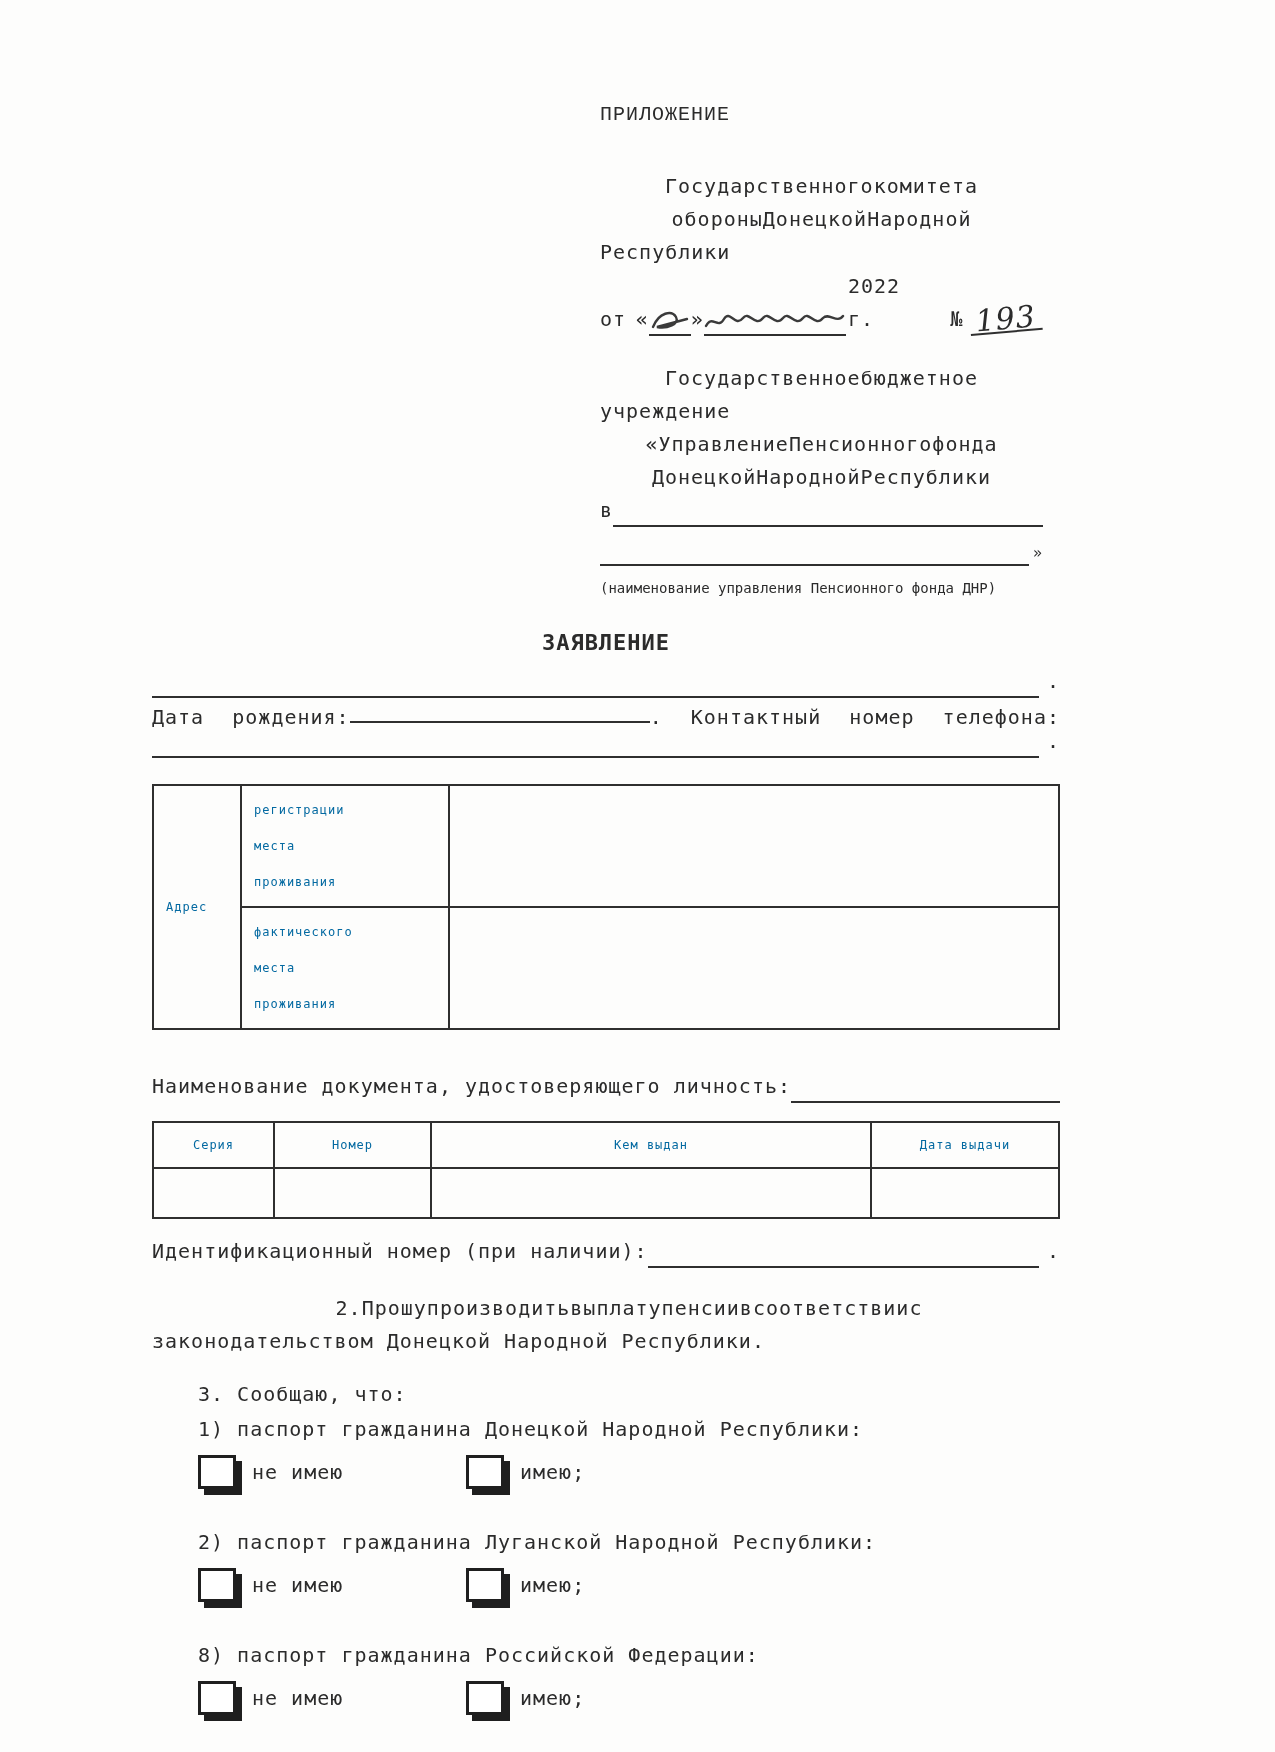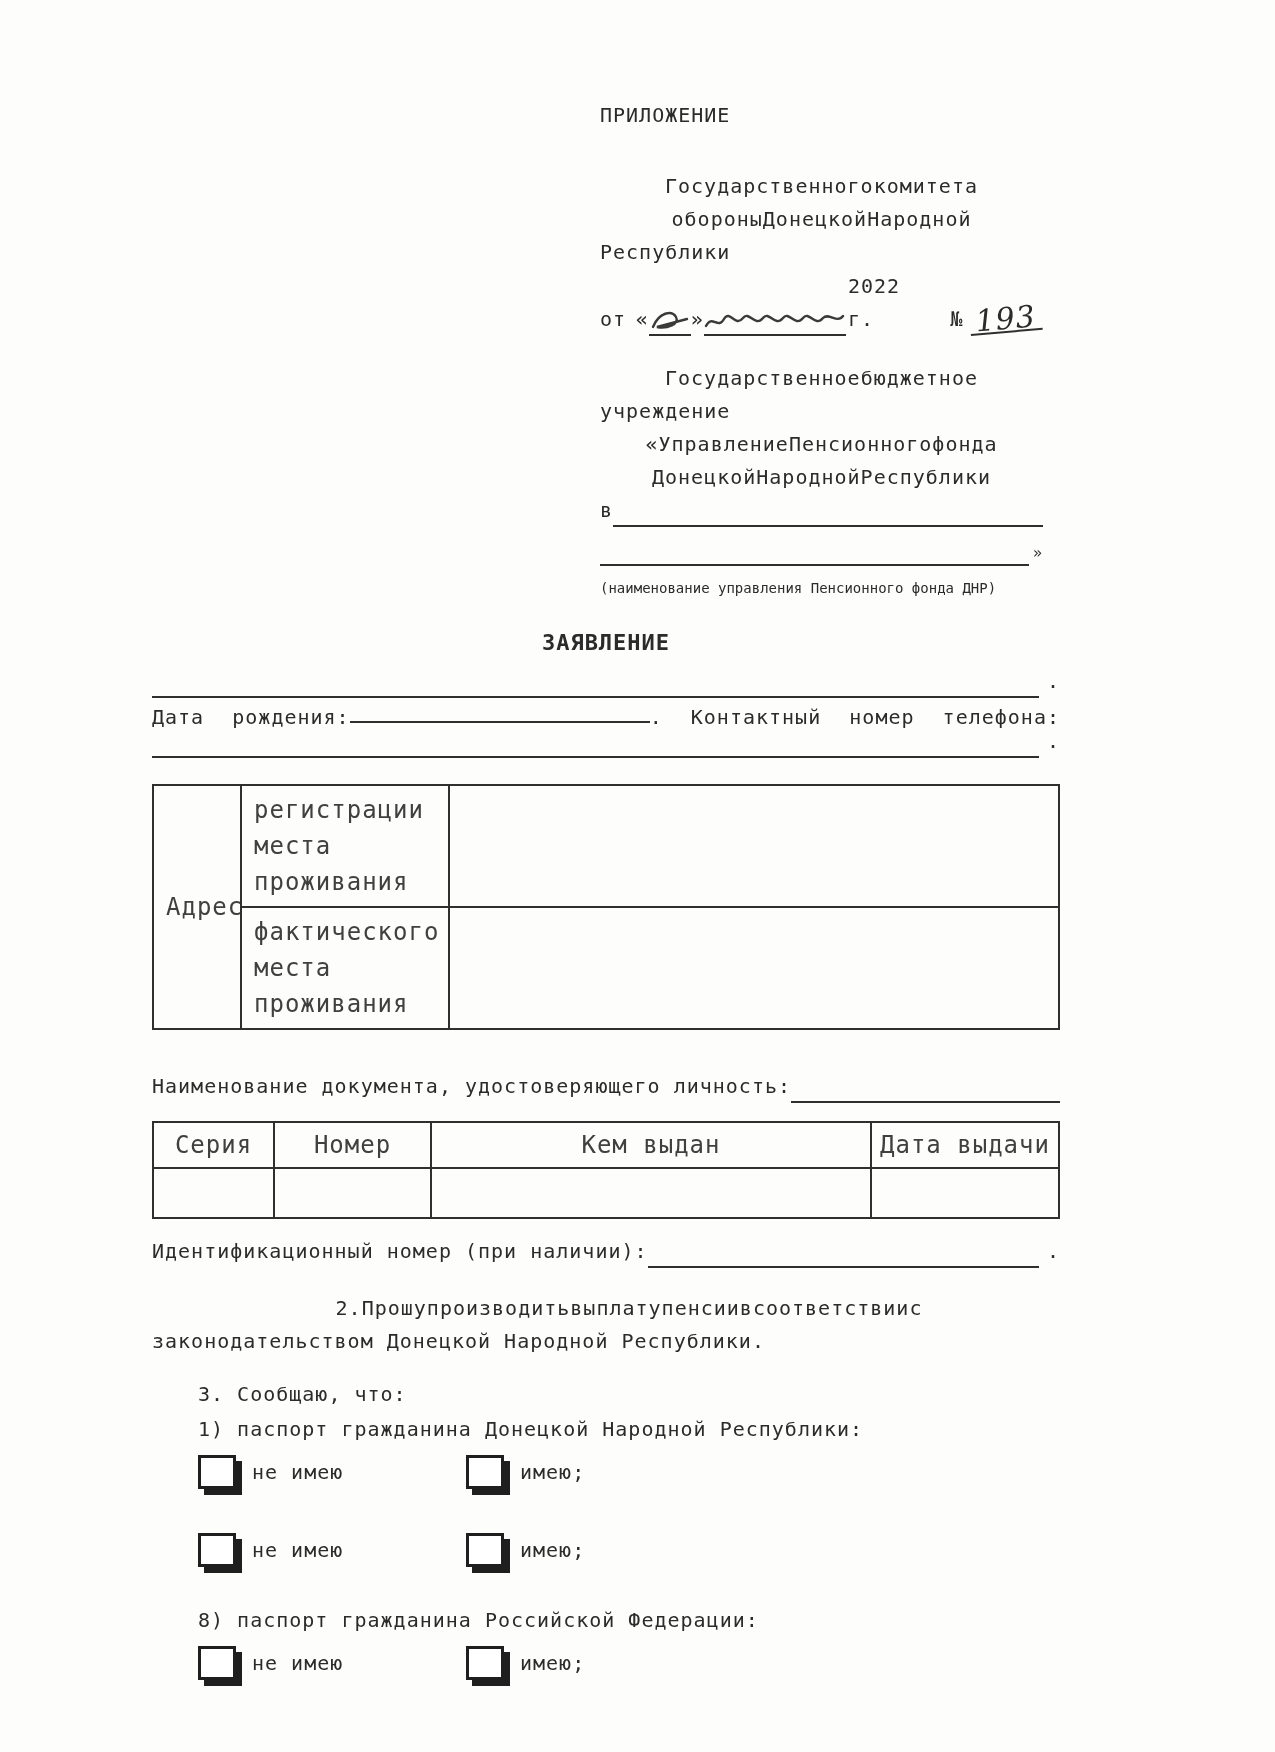--- a/index.html
+++ b/index.html
@@ -8,21 +8,21 @@
     width:1275px;height:1752px;
     margin:0 auto;
     background:#fdfdfc;
     color:#2b2b2b;
     font-family:"DejaVu Sans Mono","Liberation Mono",monospace;
     font-size:20px;
     letter-spacing:1px;
     overflow:hidden;
   }
   
-  .appendix{position:absolute;left:600px;top:103px;width:443px;}
+  .appendix{position:absolute;left:600px;top:103px;width:443px;font-family:Liberation Mono, monospace;}
   .decree{position:absolute;left:600px;top:170px;width:443px;line-height:33px;}
   .institution{position:absolute;left:600px;top:362px;width:443px;line-height:33px;}
   .jline{display:flex;justify-content:center;}
   .dateline{display:flex;align-items:flex-end;margin-top:1px;}
   .scribble{display:inline-block;border-bottom:2px solid #2f2f2f;line-height:0;}
   .scribble svg{display:block;}
   .scrib-day{width:42px;height:26px;}
   .scrib-month{width:142px;height:26px;margin-right:2px;}
   .handwrite{
     display:inline-block;border-bottom:2px solid #2f2f2f;
@@ -40,21 +40,21 @@
              font-weight:bold;font-size:22px;letter-spacing:1px;}
   .main{position:absolute;left:152px;top:678px;width:908px;line-height:33px;}
   .row{display:flex;align-items:flex-end;}
   .indent{padding-left:46px;}
   .dot-end{margin-left:8px;}
   .ul-330{display:inline-block;width:300px;border-bottom:2px solid #2f2f2f;height:1em;}
   .combined{display:inline-flex;align-items:flex-start;}
   .underline-row{height:18px;margin-top:2px;}
   
   table{border-collapse:collapse;width:100%;table-layout:fixed;}
-  td,th{border:2px solid #2f2f2f;font-weight:normal;font-size:24px;color:#404040;}
+  td,th{border:2px solid #2f2f2f;font-weight:normal;font-size:12px;color:#0369a1;}
   .addr-table{margin-top:26px;}
   .addr-table td{vertical-align:middle;padding:6px 12px;}
   .addr-label{white-space:pre-line;line-height:36px;}
   .doc-table{margin-top:18px;}
   .doc-table th{text-align:center;height:42px;}
   .doc-table td{height:46px;}
   
   .para{margin-top:0;}
   .cb-row{display:flex;align-items:center;padding-left:46px;height:52px;}
   .cb-opt{display:flex;align-items:center;}
@@ -238,20 +238,21 @@
         <span class="checkbox"></span>
         <span>не имею</span>
       </div>
       <div class="cb-opt">
         <span class="checkbox"></span>
         <span>имею;</span>
       </div>
     </div>
 
     <div class="gap-item"></div>
+    <div class="item-label indent">2) паспорт гражданина Луганской Народной Республики:</div>
     <div class="cb-row">
       <div class="cb-opt first">
         <span class="checkbox"></span>
         <span>не имею</span>
       </div>
       <div class="cb-opt">
         <span class="checkbox"></span>
         <span>имею;</span>
       </div>
     </div>

